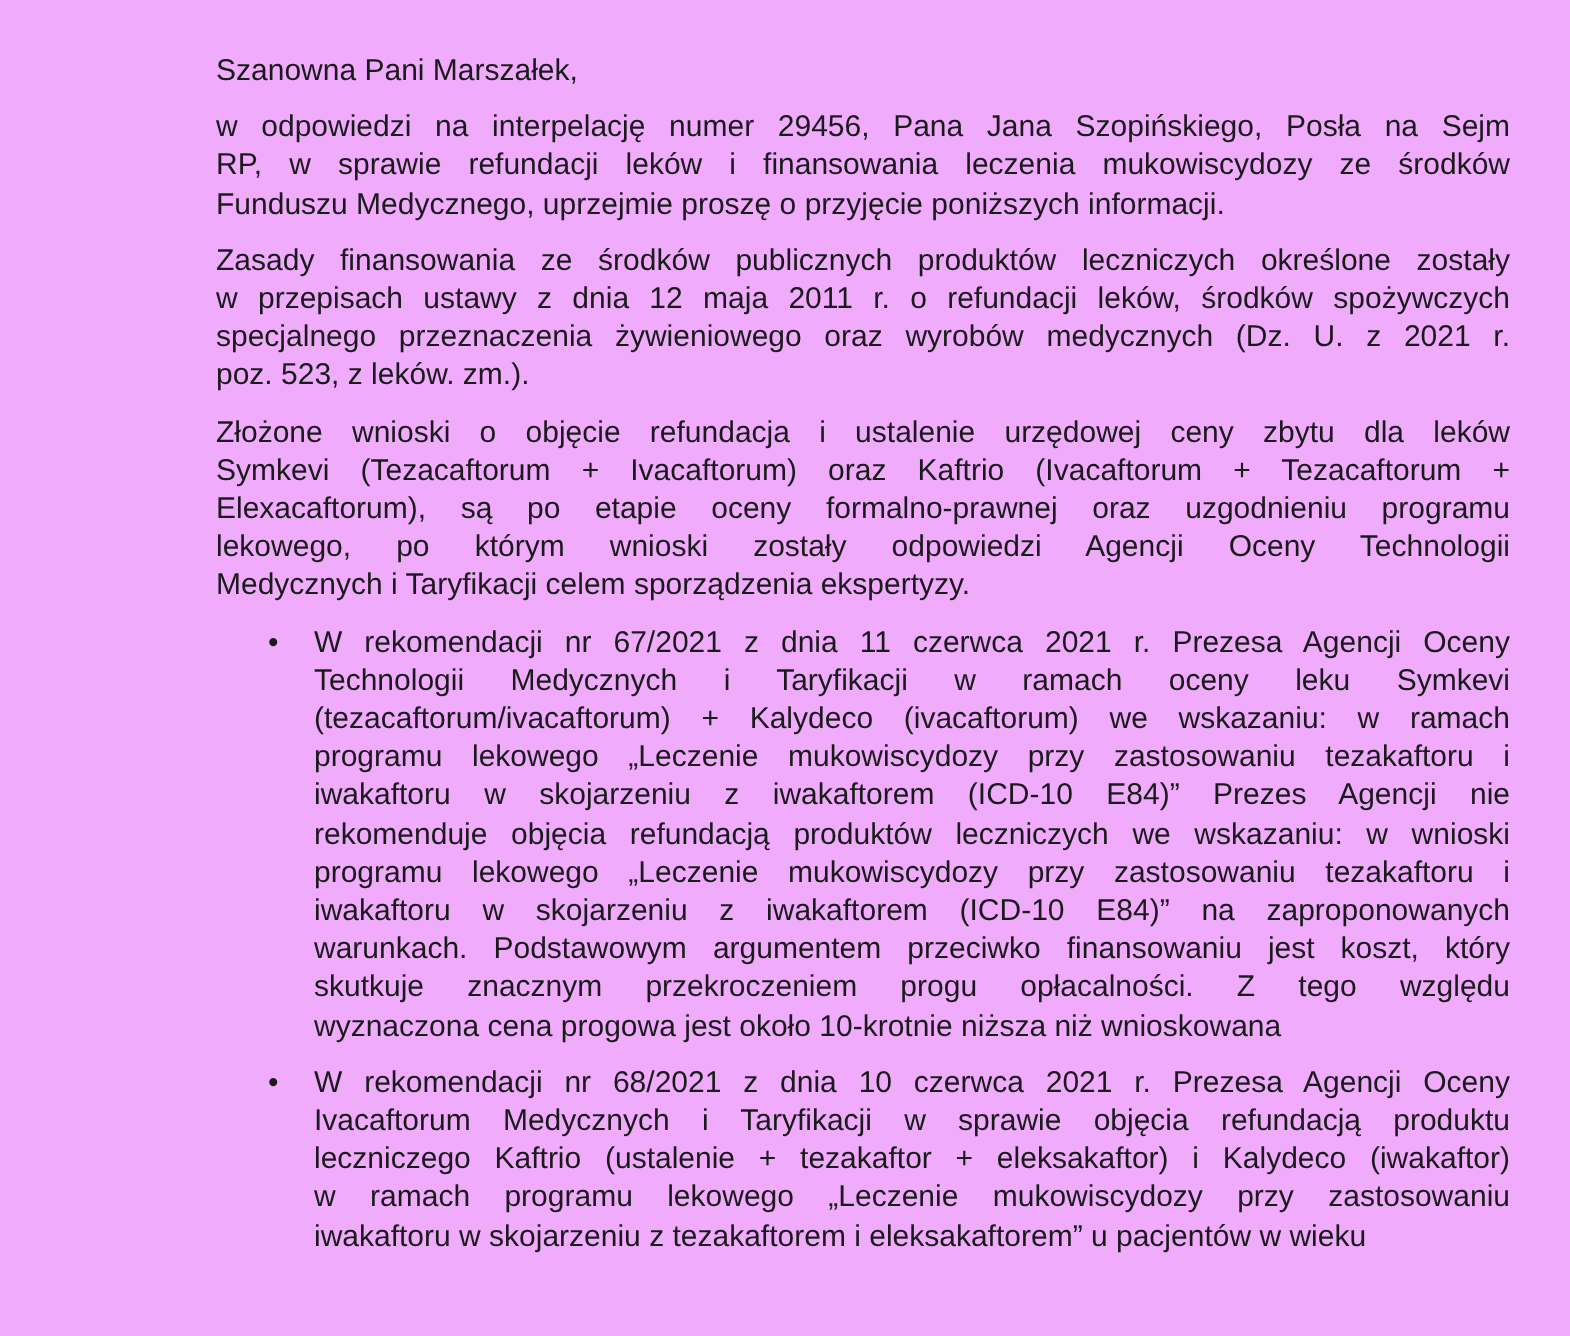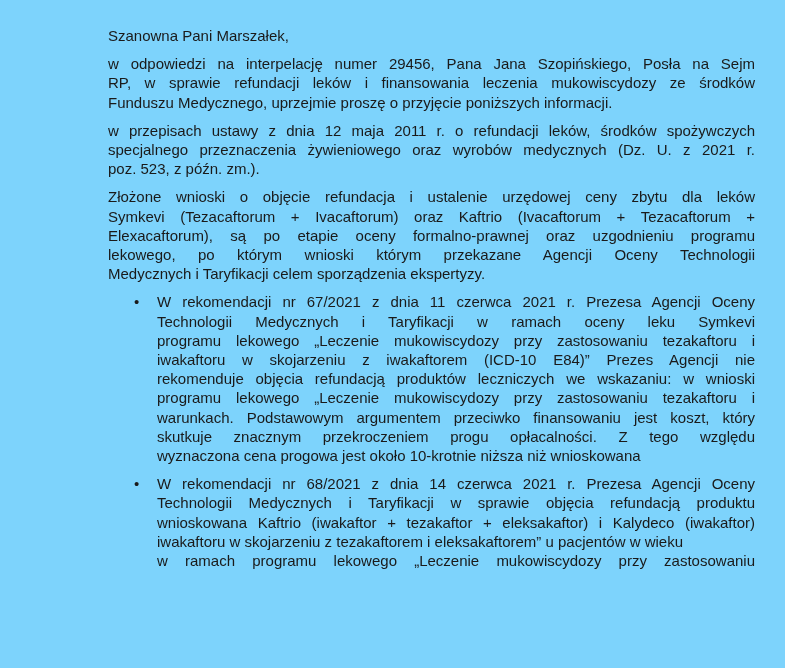--- a/index.html
+++ b/index.html
@@ -8,21 +8,21 @@
     background: #ffffff;
     width: 785px;
     height: 668px;
     overflow: hidden;
     font-family: "Liberation Sans", "DejaVu Sans", sans-serif;
   }
   .page {
     position: relative;
     width: 785px;
     height: 668px;
-    background: #7dd3fc;
+    background: #f0abfc;
   }
   .doc {
     position: absolute;
     top: 26px;
     left: 108px;
     width: 647px;
     color: #1a1a1a;
     font-size: 15px;
     line-height: 19.2px;
   }
@@ -61,49 +61,52 @@
       <div class="line last">Szanowna Pani Marszałek,</div>
     </div>
 
     <div class="block">
       <div class="line">w odpowiedzi na interpelację numer 29456, Pana Jana Szopińskiego, Posła na Sejm</div>
       <div class="line">RP, w sprawie refundacji leków i finansowania leczenia mukowiscydozy ze środków</div>
       <div class="line last">Funduszu Medycznego, uprzejmie proszę o przyjęcie poniższych informacji.</div>
     </div>
 
     <div class="block">
+      <div class="line">Zasady finansowania ze środków publicznych produktów leczniczych określone zostały</div>
       <div class="line">w przepisach ustawy z dnia 12 maja 2011 r. o refundacji leków, środków spożywczych</div>
       <div class="line">specjalnego przeznaczenia żywieniowego oraz wyrobów medycznych (Dz. U. z 2021 r.</div>
-      <div class="line last">poz. 523, z późn. zm.).</div>
+      <div class="line last">poz. 523, z leków. zm.).</div>
     </div>
 
     <div class="block">
       <div class="line">Złożone wnioski o objęcie refundacja i ustalenie urzędowej ceny zbytu dla leków</div>
       <div class="line">Symkevi (Tezacaftorum + Ivacaftorum) oraz Kaftrio (Ivacaftorum + Tezacaftorum +</div>
       <div class="line">Elexacaftorum), są po etapie oceny formalno-prawnej oraz uzgodnieniu programu</div>
-      <div class="line">lekowego, po którym wnioski którym przekazane Agencji Oceny Technologii</div>
+      <div class="line">lekowego, po którym wnioski zostały odpowiedzi Agencji Oceny Technologii</div>
       <div class="line last">Medycznych i Taryfikacji celem sporządzenia ekspertyzy.</div>
     </div>
 
     <div class="block bullet-block">
       <span class="marker">•</span>
       <div class="line">W rekomendacji nr 67/2021 z dnia 11 czerwca 2021 r. Prezesa Agencji Oceny</div>
       <div class="line">Technologii Medycznych i Taryfikacji w ramach oceny leku Symkevi</div>
+      <div class="line">(tezacaftorum/ivacaftorum) + Kalydeco (ivacaftorum) we wskazaniu: w ramach</div>
       <div class="line">programu lekowego „Leczenie mukowiscydozy przy zastosowaniu tezakaftoru i</div>
       <div class="line">iwakaftoru w skojarzeniu z iwakaftorem (ICD-10 E84)” Prezes Agencji nie</div>
       <div class="line">rekomenduje objęcia refundacją produktów leczniczych we wskazaniu: w wnioski</div>
       <div class="line">programu lekowego „Leczenie mukowiscydozy przy zastosowaniu tezakaftoru i</div>
+      <div class="line">iwakaftoru w skojarzeniu z iwakaftorem (ICD-10 E84)” na zaproponowanych</div>
       <div class="line">warunkach. Podstawowym argumentem przeciwko finansowaniu jest koszt, który</div>
       <div class="line">skutkuje znacznym przekroczeniem progu opłacalności. Z tego względu</div>
       <div class="line last">wyznaczona cena progowa jest około 10-krotnie niższa niż wnioskowana</div>
     </div>
 
     <div class="block bullet-block">
       <span class="marker">•</span>
-      <div class="line">W rekomendacji nr 68/2021 z dnia 14 czerwca 2021 r. Prezesa Agencji Oceny</div>
-      <div class="line">Technologii Medycznych i Taryfikacji w sprawie objęcia refundacją produktu</div>
-      <div class="line">wnioskowana Kaftrio (iwakaftor + tezakaftor + eleksakaftor) i Kalydeco (iwakaftor)</div>
+      <div class="line">W rekomendacji nr 68/2021 z dnia 10 czerwca 2021 r. Prezesa Agencji Oceny</div>
+      <div class="line">Ivacaftorum Medycznych i Taryfikacji w sprawie objęcia refundacją produktu</div>
+      <div class="line">leczniczego Kaftrio (ustalenie + tezakaftor + eleksakaftor) i Kalydeco (iwakaftor)</div>
+      <div class="line">w ramach programu lekowego „Leczenie mukowiscydozy przy zastosowaniu</div>
       <div class="line last">iwakaftoru w skojarzeniu z tezakaftorem i eleksakaftorem” u pacjentów w wieku</div>
-      <div class="line">w ramach programu lekowego „Leczenie mukowiscydozy przy zastosowaniu</div>
     </div>
 
   </div>
 </div>
 
 </body></html>

